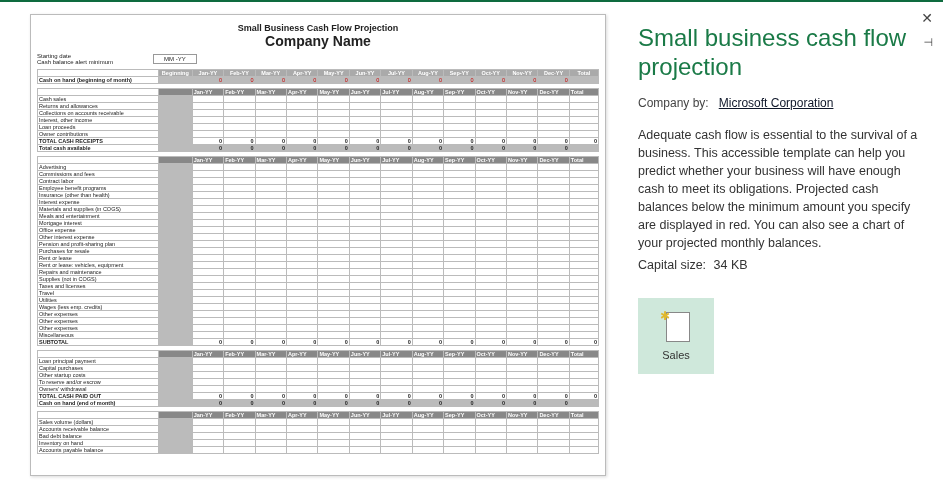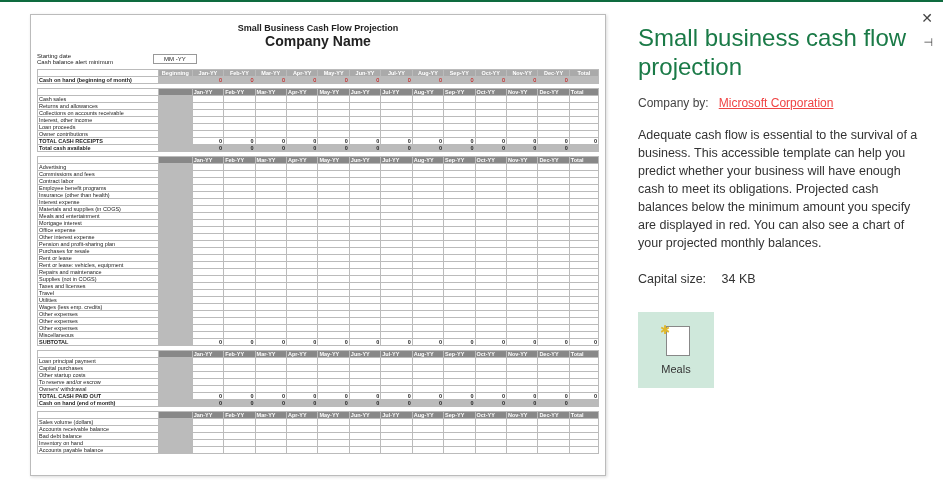--- a/index.html
+++ b/index.html
@@ -5,24 +5,24 @@
 * { box-sizing: border-box; margin: 0; padding: 0; }
 body { font-family: "Segoe UI", Arial, sans-serif; background: #fff; width: 943px; height: 504px; overflow: hidden; border-top: 2px solid #0e6b3f; }
 .container { display: flex; height: 100%; }
 .preview-pane { width: 620px; padding: 12px 14px 14px 30px; overflow: hidden; }
 .detail-pane { flex: 1; padding: 22px 22px 0 18px; position: relative; }
 .close-btn, .pin-btn { position: absolute; top: 8px; background: none; border: none; cursor: pointer; font-size: 14px; color: #444; }
 .close-btn { right: 10px; }
 .pin-btn { right: 10px; top: 34px; font-size: 11px; }
 h1.title { color: #1a7a47; font-size: 24px; font-weight: 400; line-height: 1.2; margin-bottom: 14px; }
 .provided { font-size: 12px; color: #444; margin-bottom: 16px; }
-.provided a { color: #ef4444; text-decoration: underline; }
-.desc { font-size: 12.5px; color: #333; line-height: 1.45; margin-bottom: 20px; }
+.provided a { color: #0f172a; text-decoration: underline; }
+.desc { font-size: 12.5px; color: #333; line-height: 1.45; margin-bottom: 6px; }
 .dlsize { font-size: 12.5px; color: #333; }
-.dlsize .val { margin-left: 12px; }
+.dlsize .val { margin-left: 4px; }
 .create-btn { margin-top: 26px; width: 76px; height: 76px; background: #cfe8db; border: none; display: flex; flex-direction: column; align-items: center; justify-content: center; cursor: pointer; gap: 6px; }
 .create-btn .icon-wrap { position: relative; width: 28px; height: 32px; }
 .create-btn .page { width: 24px; height: 30px; background: #fff; border: 1px solid #888; position: absolute; right: 0; top: 1px; }
 .create-btn .spark { position: absolute; left: -2px; top: -2px; color: #e0b82c; font-size: 12px; }
 .create-btn .lbl { font-size: 11px; color: #333; }
 
 
 .sheet { border: 1px solid #bbb; width: 100%; height: 462px; background: #fff; box-shadow: 1px 1px 3px rgba(0,0,0,0.15); padding: 8px 6px; font-size: 6px; color: #222; }
 .sheet-title { text-align: center; font-weight: bold; font-size: 9px; }
 .sheet-sub { text-align: center; font-weight: bold; font-size: 14px; margin-bottom: 4px; }
@@ -1066,16 +1066,16 @@
     <p class="desc">Adequate cash flow is essential to the survival of a business. This accessible template can help you predict whether your business will have enough cash to meet its obligations. Projected cash balances below the minimum amount you specify are displayed in red. You can also see a chart of your projected monthly balances.</p>
     <div class="dlsize">
       <span>Capital size:</span>
       <span class="val">34 KB</span>
     </div>
     <button class="create-btn">
       <span class="icon-wrap">
         <span class="page"></span>
         <span class="spark">✱</span>
       </span>
-      <span class="lbl">Meals</span>
+      <span class="lbl">Sales</span>
     </button>
   </div>
 </div>
 
 </body></html>

